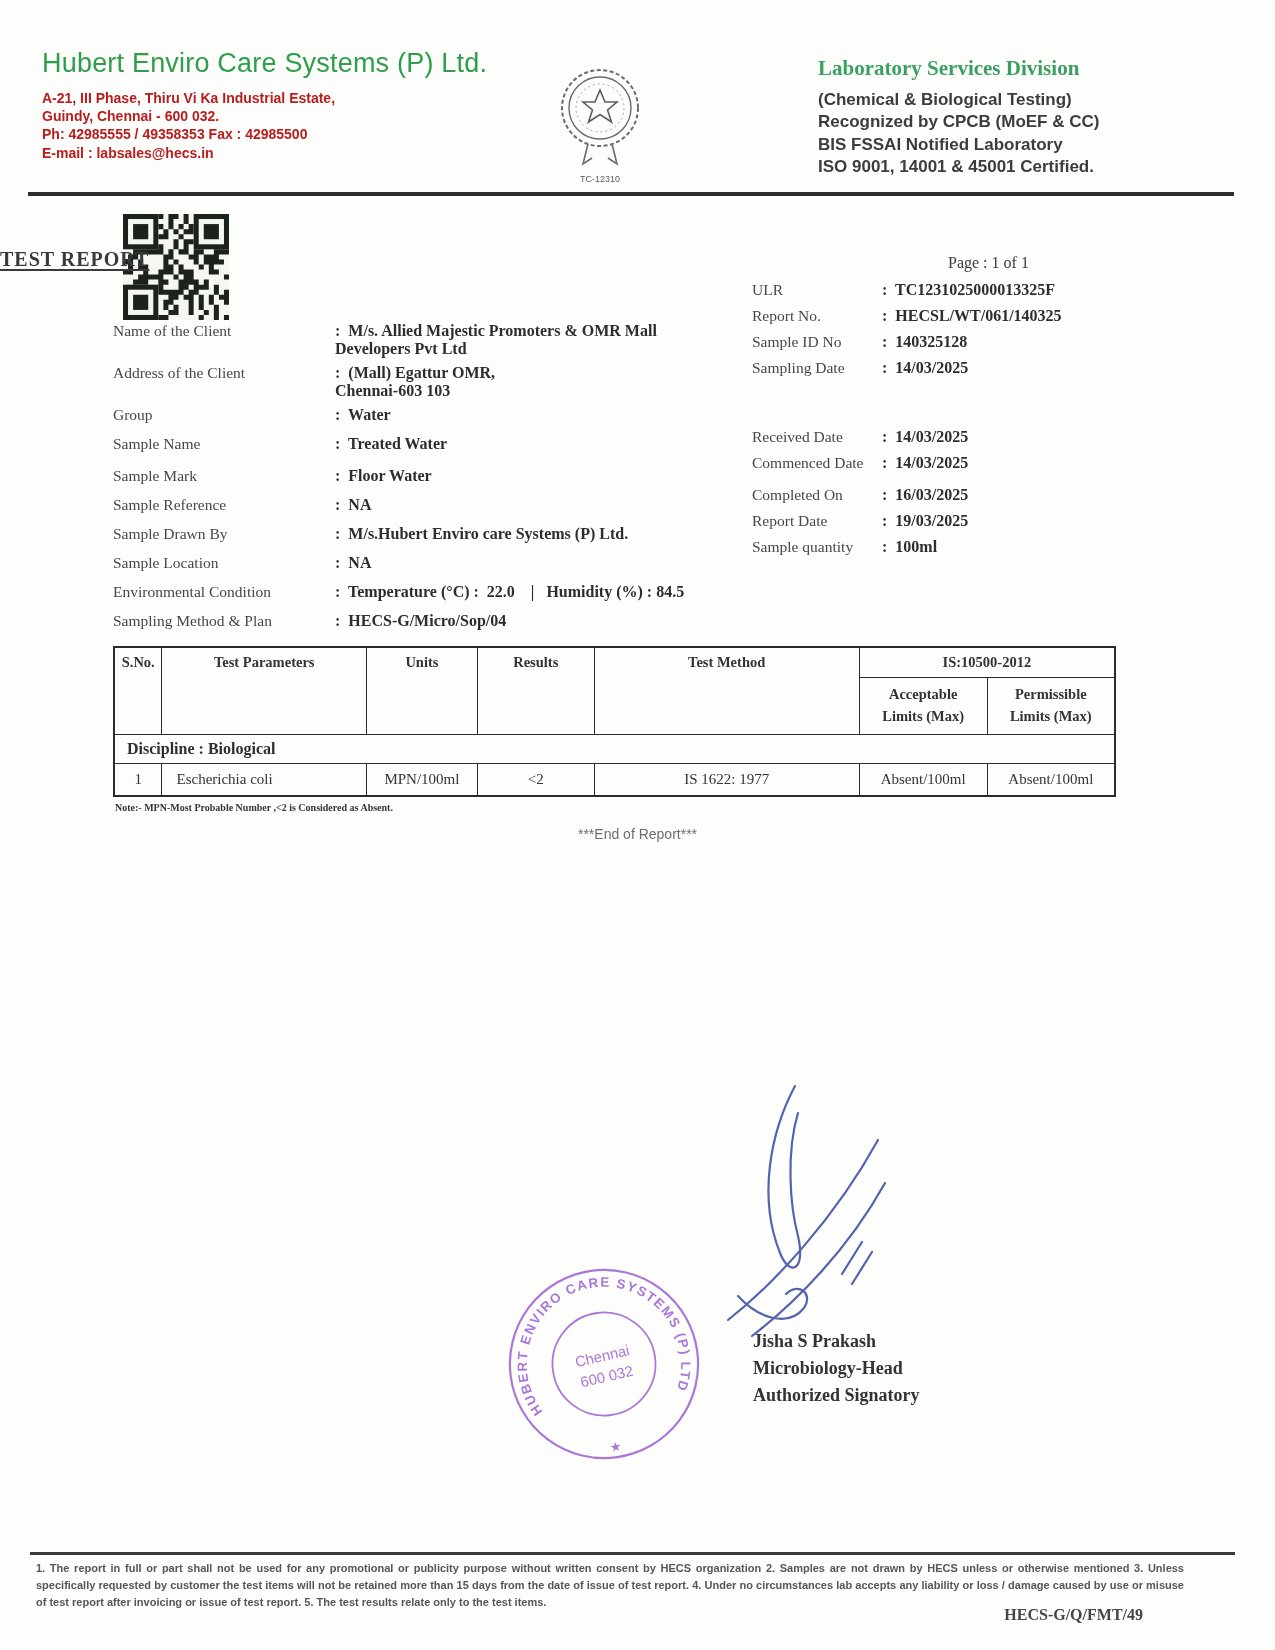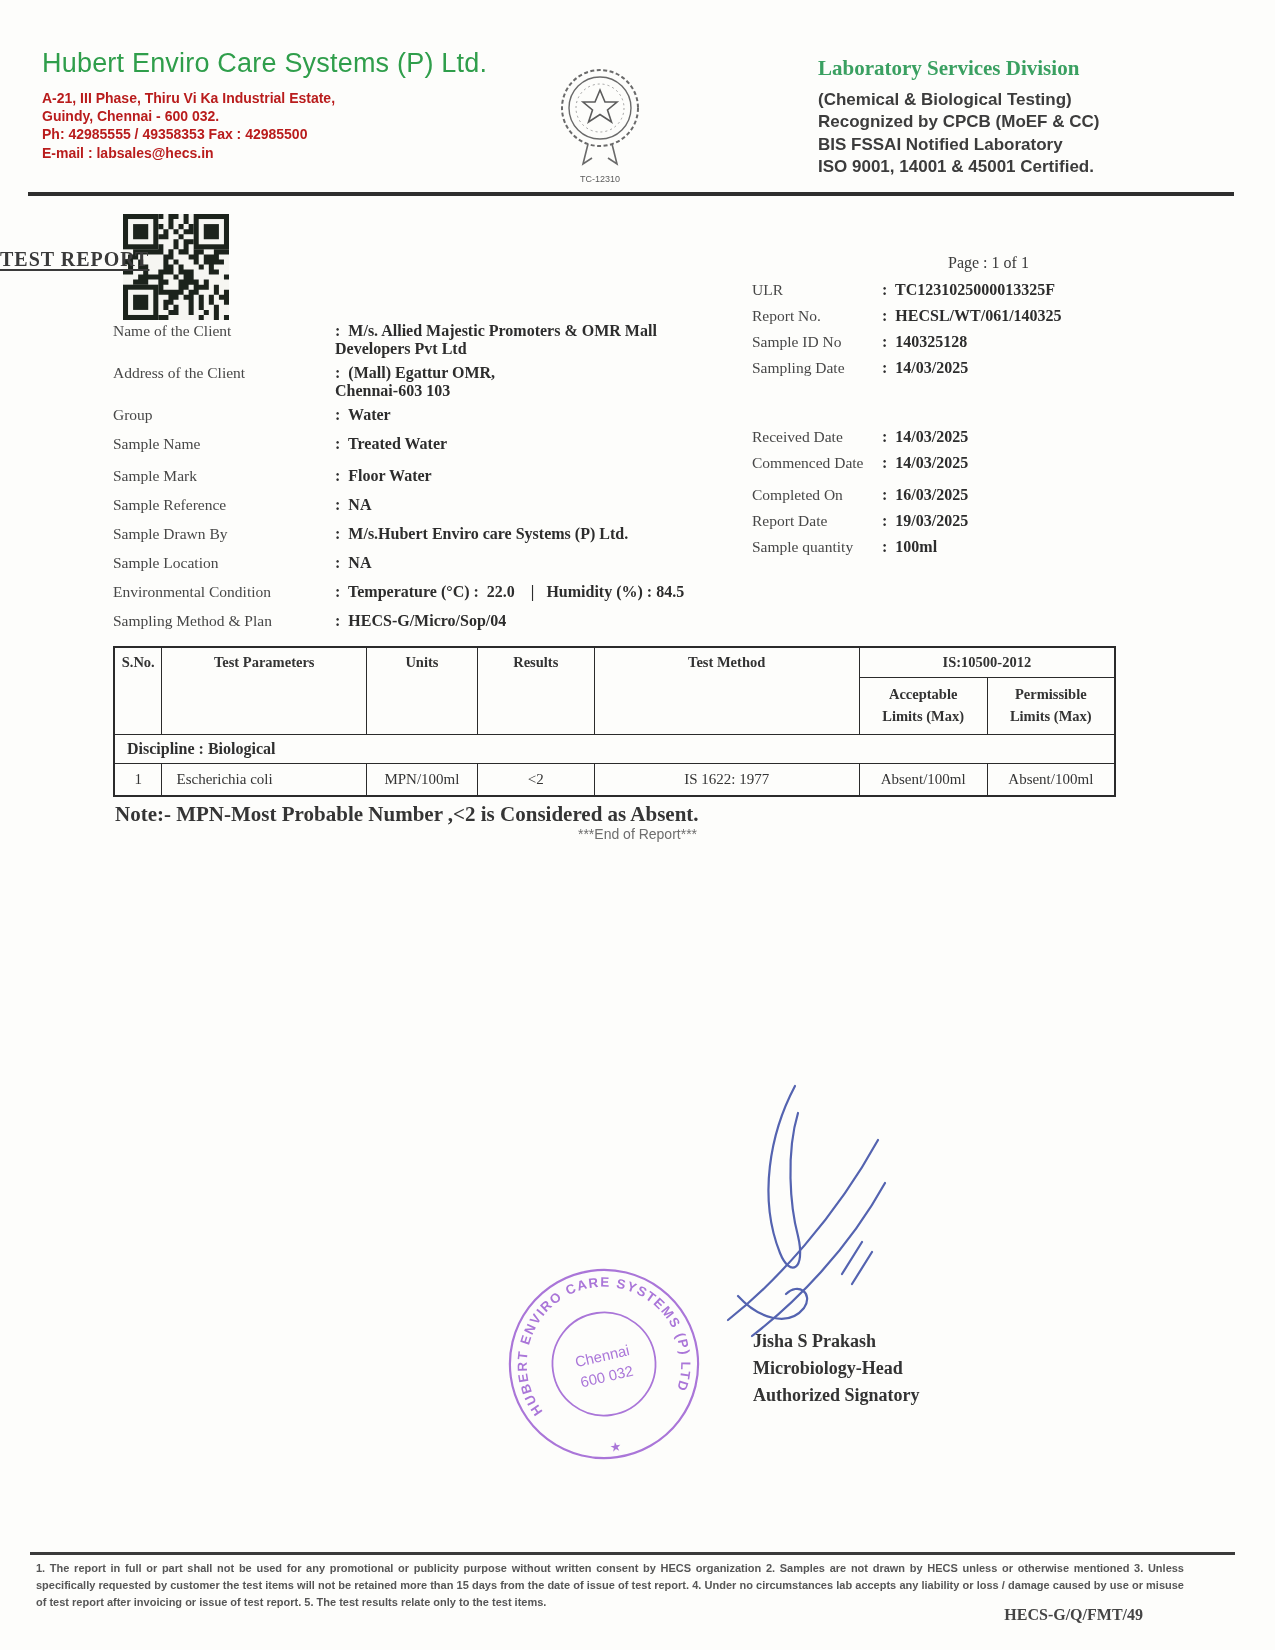--- a/index.html
+++ b/index.html
@@ -49,21 +49,21 @@
     border-collapse:collapse; }
   .tbl th, .tbl td { border:1.5px solid #2b2b2b; }
   .tbl { border:2.5px solid #2b2b2b; }
   .tbl th { font-size:14.5px; font-weight:bold; color:#333; text-align:center; padding:6px 4px; }
   .tbl .top-th { vertical-align:top;margin-left:37px; }
   .tbl .sub-th { vertical-align:middle; white-space:pre-wrap; height:52px; line-height:1.5; }
   .tbl .disc td { text-align:left; font-weight:bold; font-size:16px; padding:5px 12px; }
   .tbl .data td { font-size:15px; text-align:center; padding:7px 4px; color:#343434; }
   .tbl .data .pname { text-align:left; padding-left:14px; }
 
-  .note { position:absolute; left:115px; top:802px; font-size:21px; font-weight:bold; color:#353535; }
+  .note { position:absolute; left:115px; top:802px; font-size:10px; font-weight:bold; color:#353535; }
   .endmark { position:absolute; left:0; right:0; top:826px; text-align:center;
     font-family:"Liberation Sans", sans-serif; font-size:14px; color:#6d6d6d; }
 
   
   .sig-svg { position:absolute; left:700px; top:1078px; width:200px; height:270px; }
   .stamp { position:absolute; left:500px; top:1260px; width:208px; height:208px;
     transform:rotate(-8deg); opacity:.85; }
   .signer { position:absolute; left:753px; top:1328px; font-size:18px; font-weight:bold;
     color:#333; line-height:1.5; }
 

